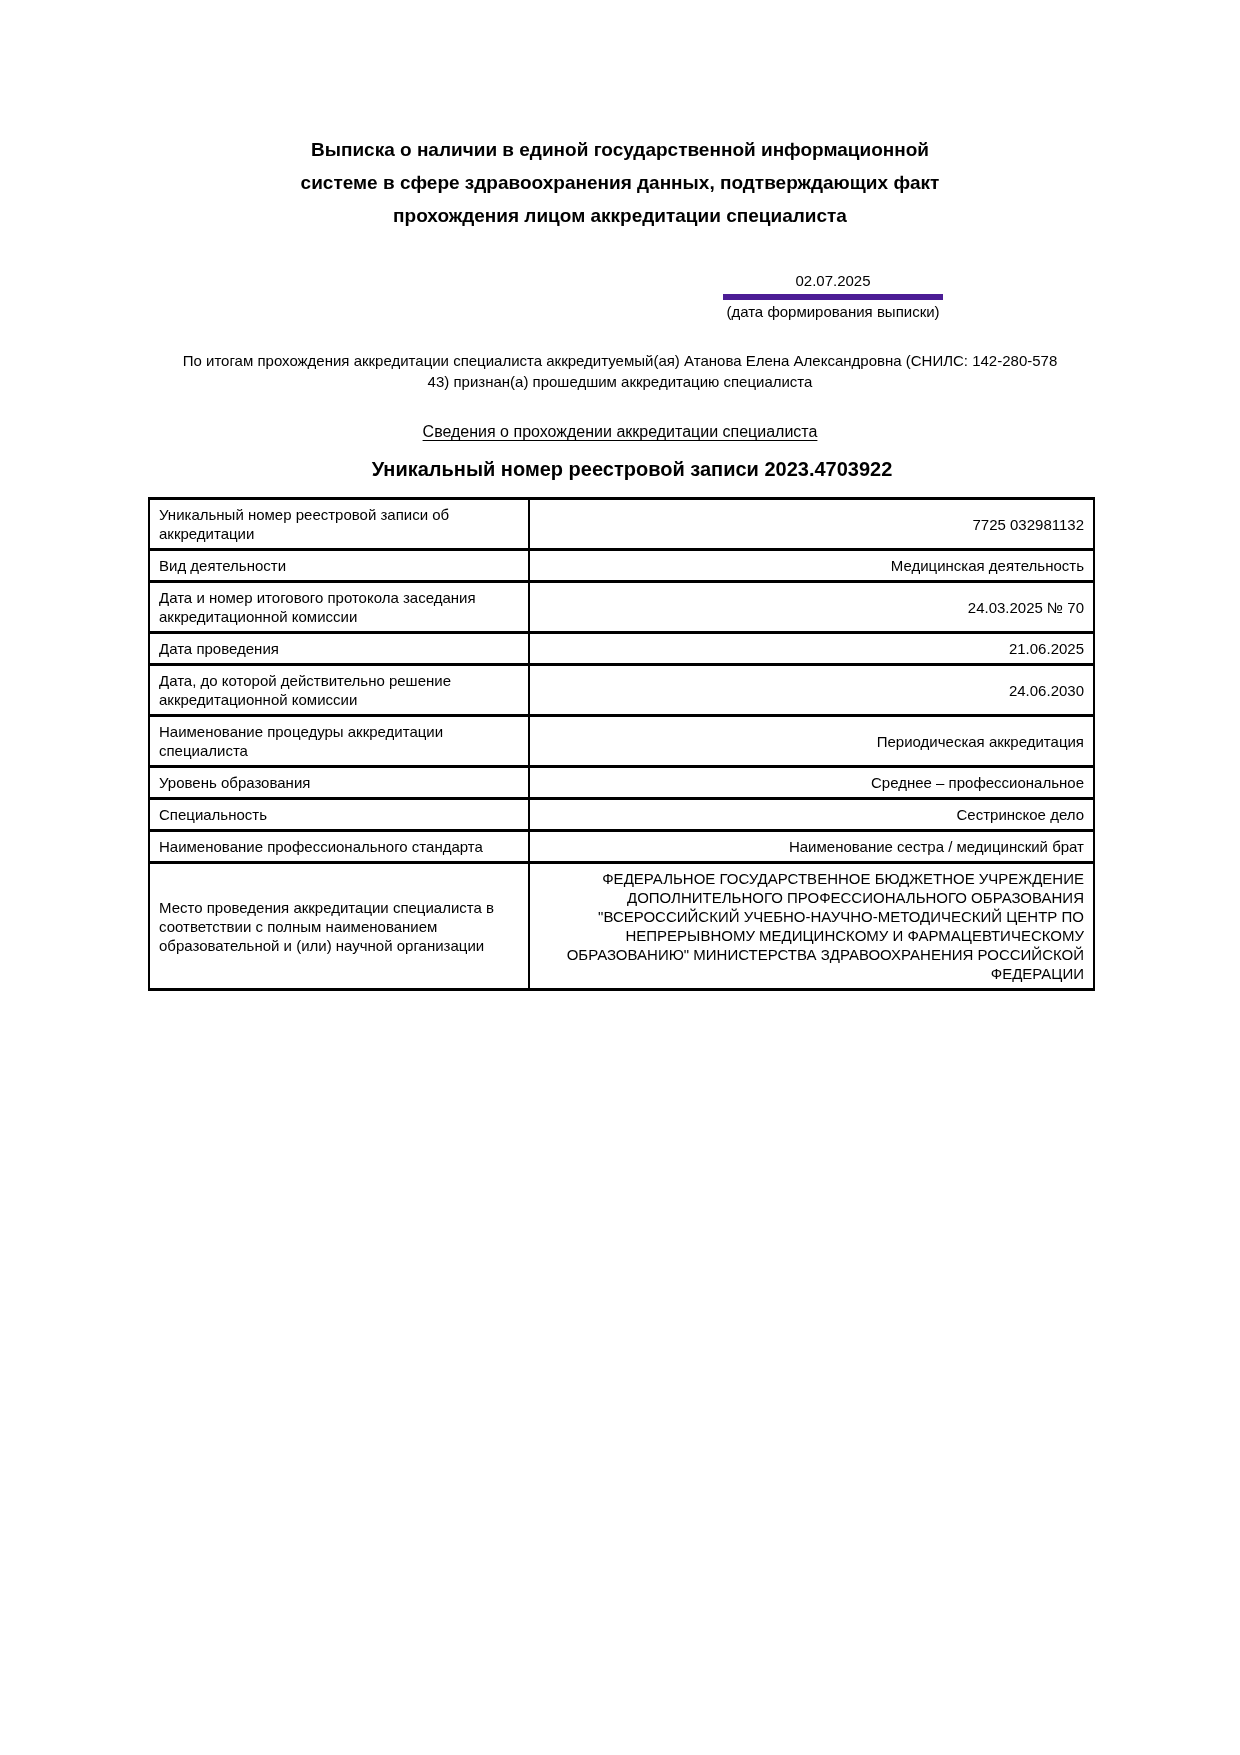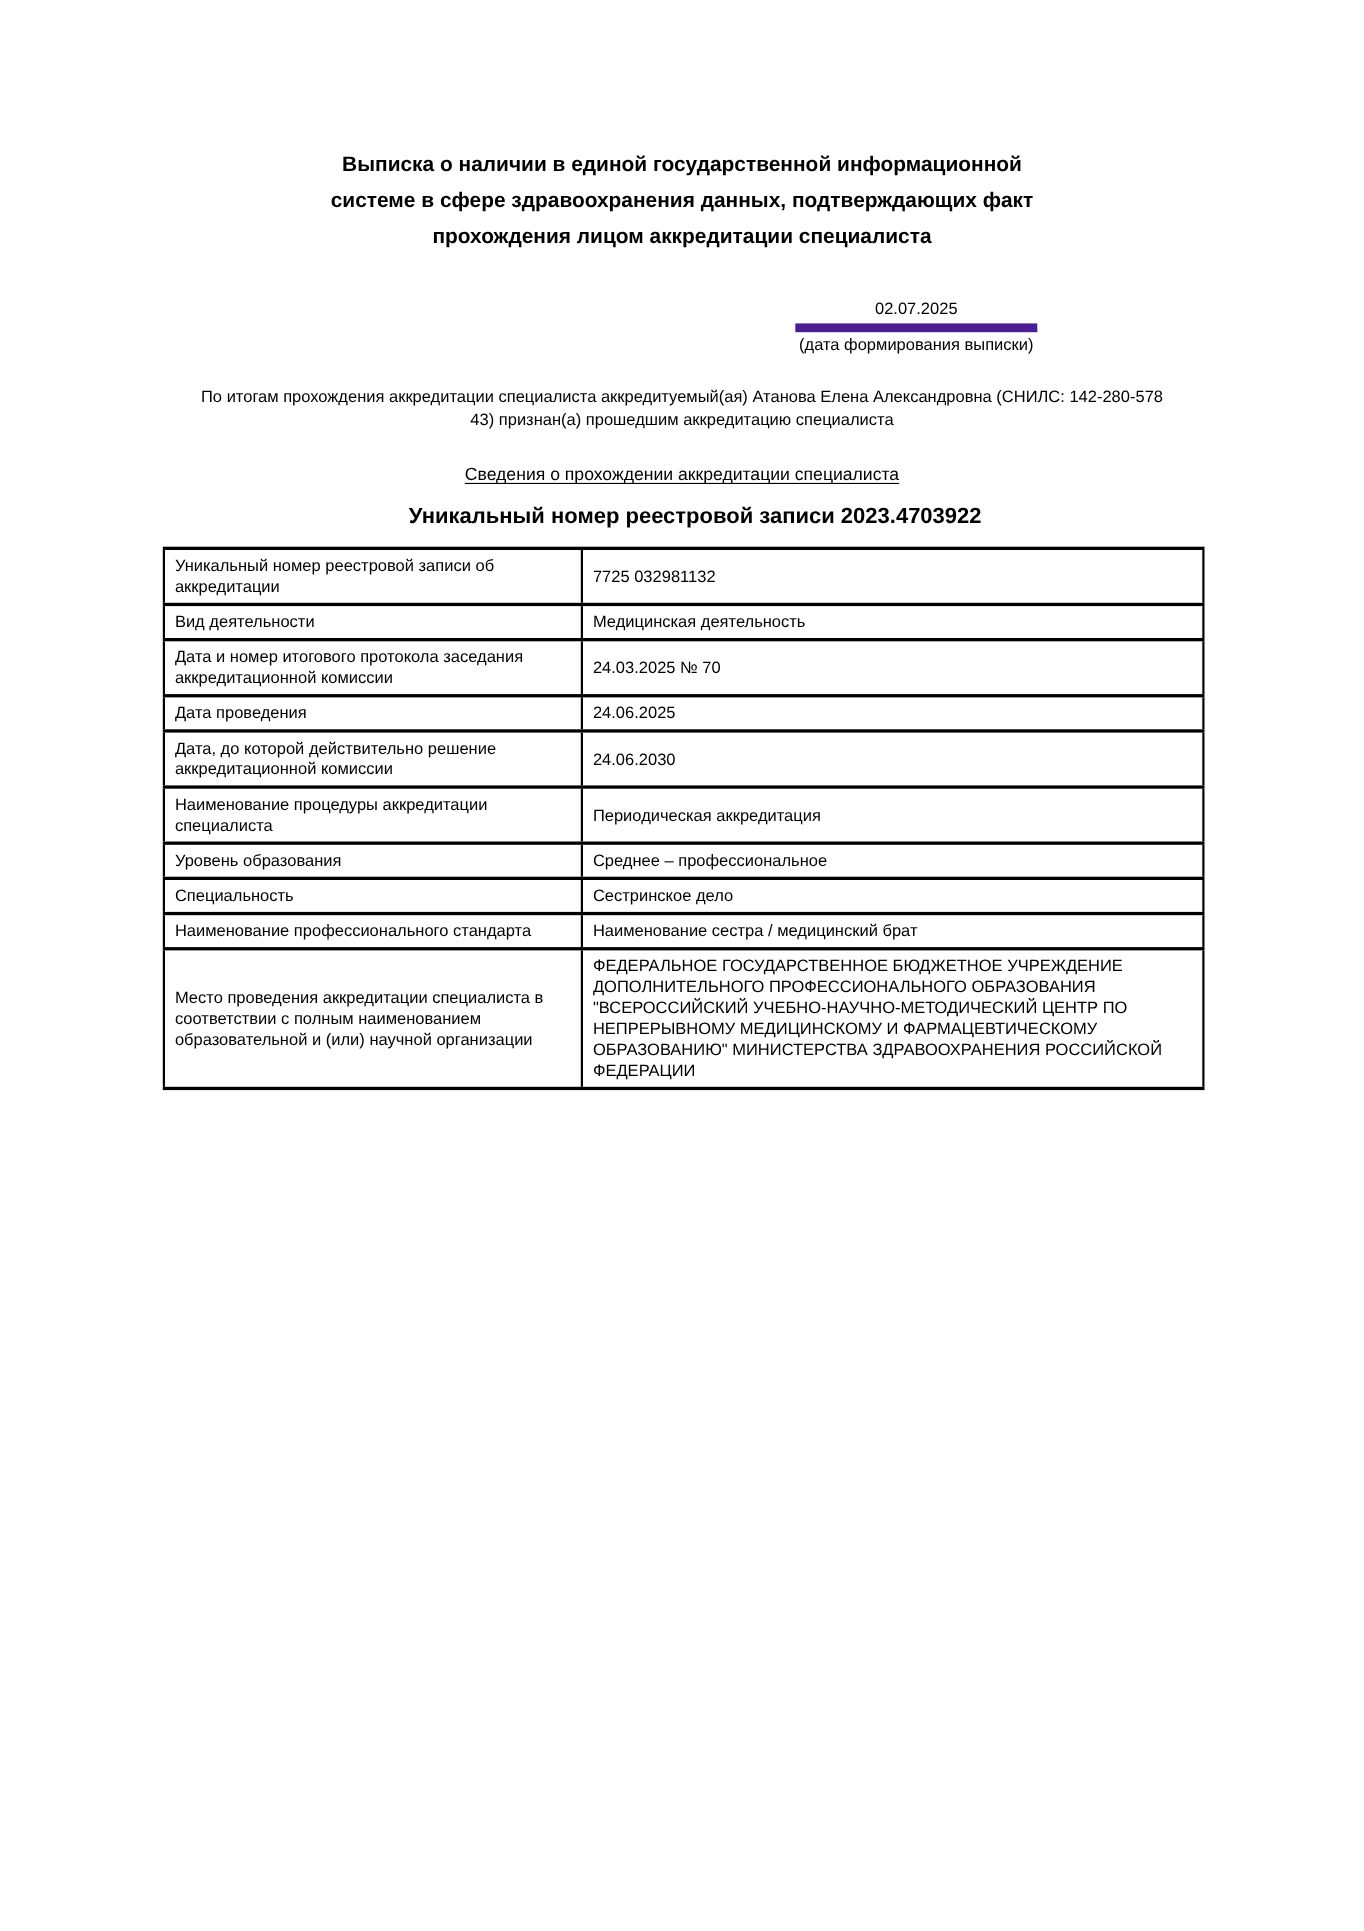--- a/index.html
+++ b/index.html
@@ -27,21 +27,21 @@
     top: 271px;
     left: 703px;
     width: 260px;
     text-align: center;
     font-size: 15px;
     line-height: 20px;
   }
   .date-value {
     width: 220px;
     margin: 0 auto;
-    border-bottom: 8px solid #4c1d95;
+    border-bottom: 6px solid #4c1d95;
     padding-bottom: 3px;
   }
   .date-caption { padding-top: 2px; }
   .intro {
     position: absolute;
     top: 350px;
     left: 0;
     width: 100%;
     text-align: center;
     font-size: 15px;
@@ -80,21 +80,21 @@
     border-left: 2px solid #000000;
     border-right: 2px solid #000000;
     border-top: 3px solid #000000;
     border-bottom: 3px solid #000000;
     padding: 5px 9px;
     vertical-align: middle;
     line-height: 19px;
     word-wrap: break-word;
   }
   table.acc-table td.label { width: 360px; }
-  table.acc-table td.value { width: 545px; }
+  table.acc-table td.value { width: 545px; text-align: right; }
 </style>
 </head>
 <body>
 
 <div class="page">
 
   <div class="title">
     <div>Выписка о наличии в единой государственной информационной</div>
     <div>системе в сфере здравоохранения данных, подтверждающих факт</div>
     <div>прохождения лицом аккредитации специалиста</div>
@@ -123,21 +123,21 @@
       <tr>
         <td class="label">Вид деятельности</td>
         <td class="value">Медицинская деятельность</td>
       </tr>
       <tr>
         <td class="label">Дата и номер итогового протокола заседания аккредитационной комиссии</td>
         <td class="value">24.03.2025 № 70</td>
       </tr>
       <tr>
         <td class="label">Дата проведения</td>
-        <td class="value">24.06.2025</td>
+        <td class="value">21.06.2025</td>
       </tr>
       <tr>
         <td class="label">Дата, до которой действительно решение аккредитационной комиссии</td>
         <td class="value">24.06.2030</td>
       </tr>
       <tr>
         <td class="label">Наименование процедуры аккредитации специалиста</td>
         <td class="value">Периодическая аккредитация</td>
       </tr>
       <tr>

